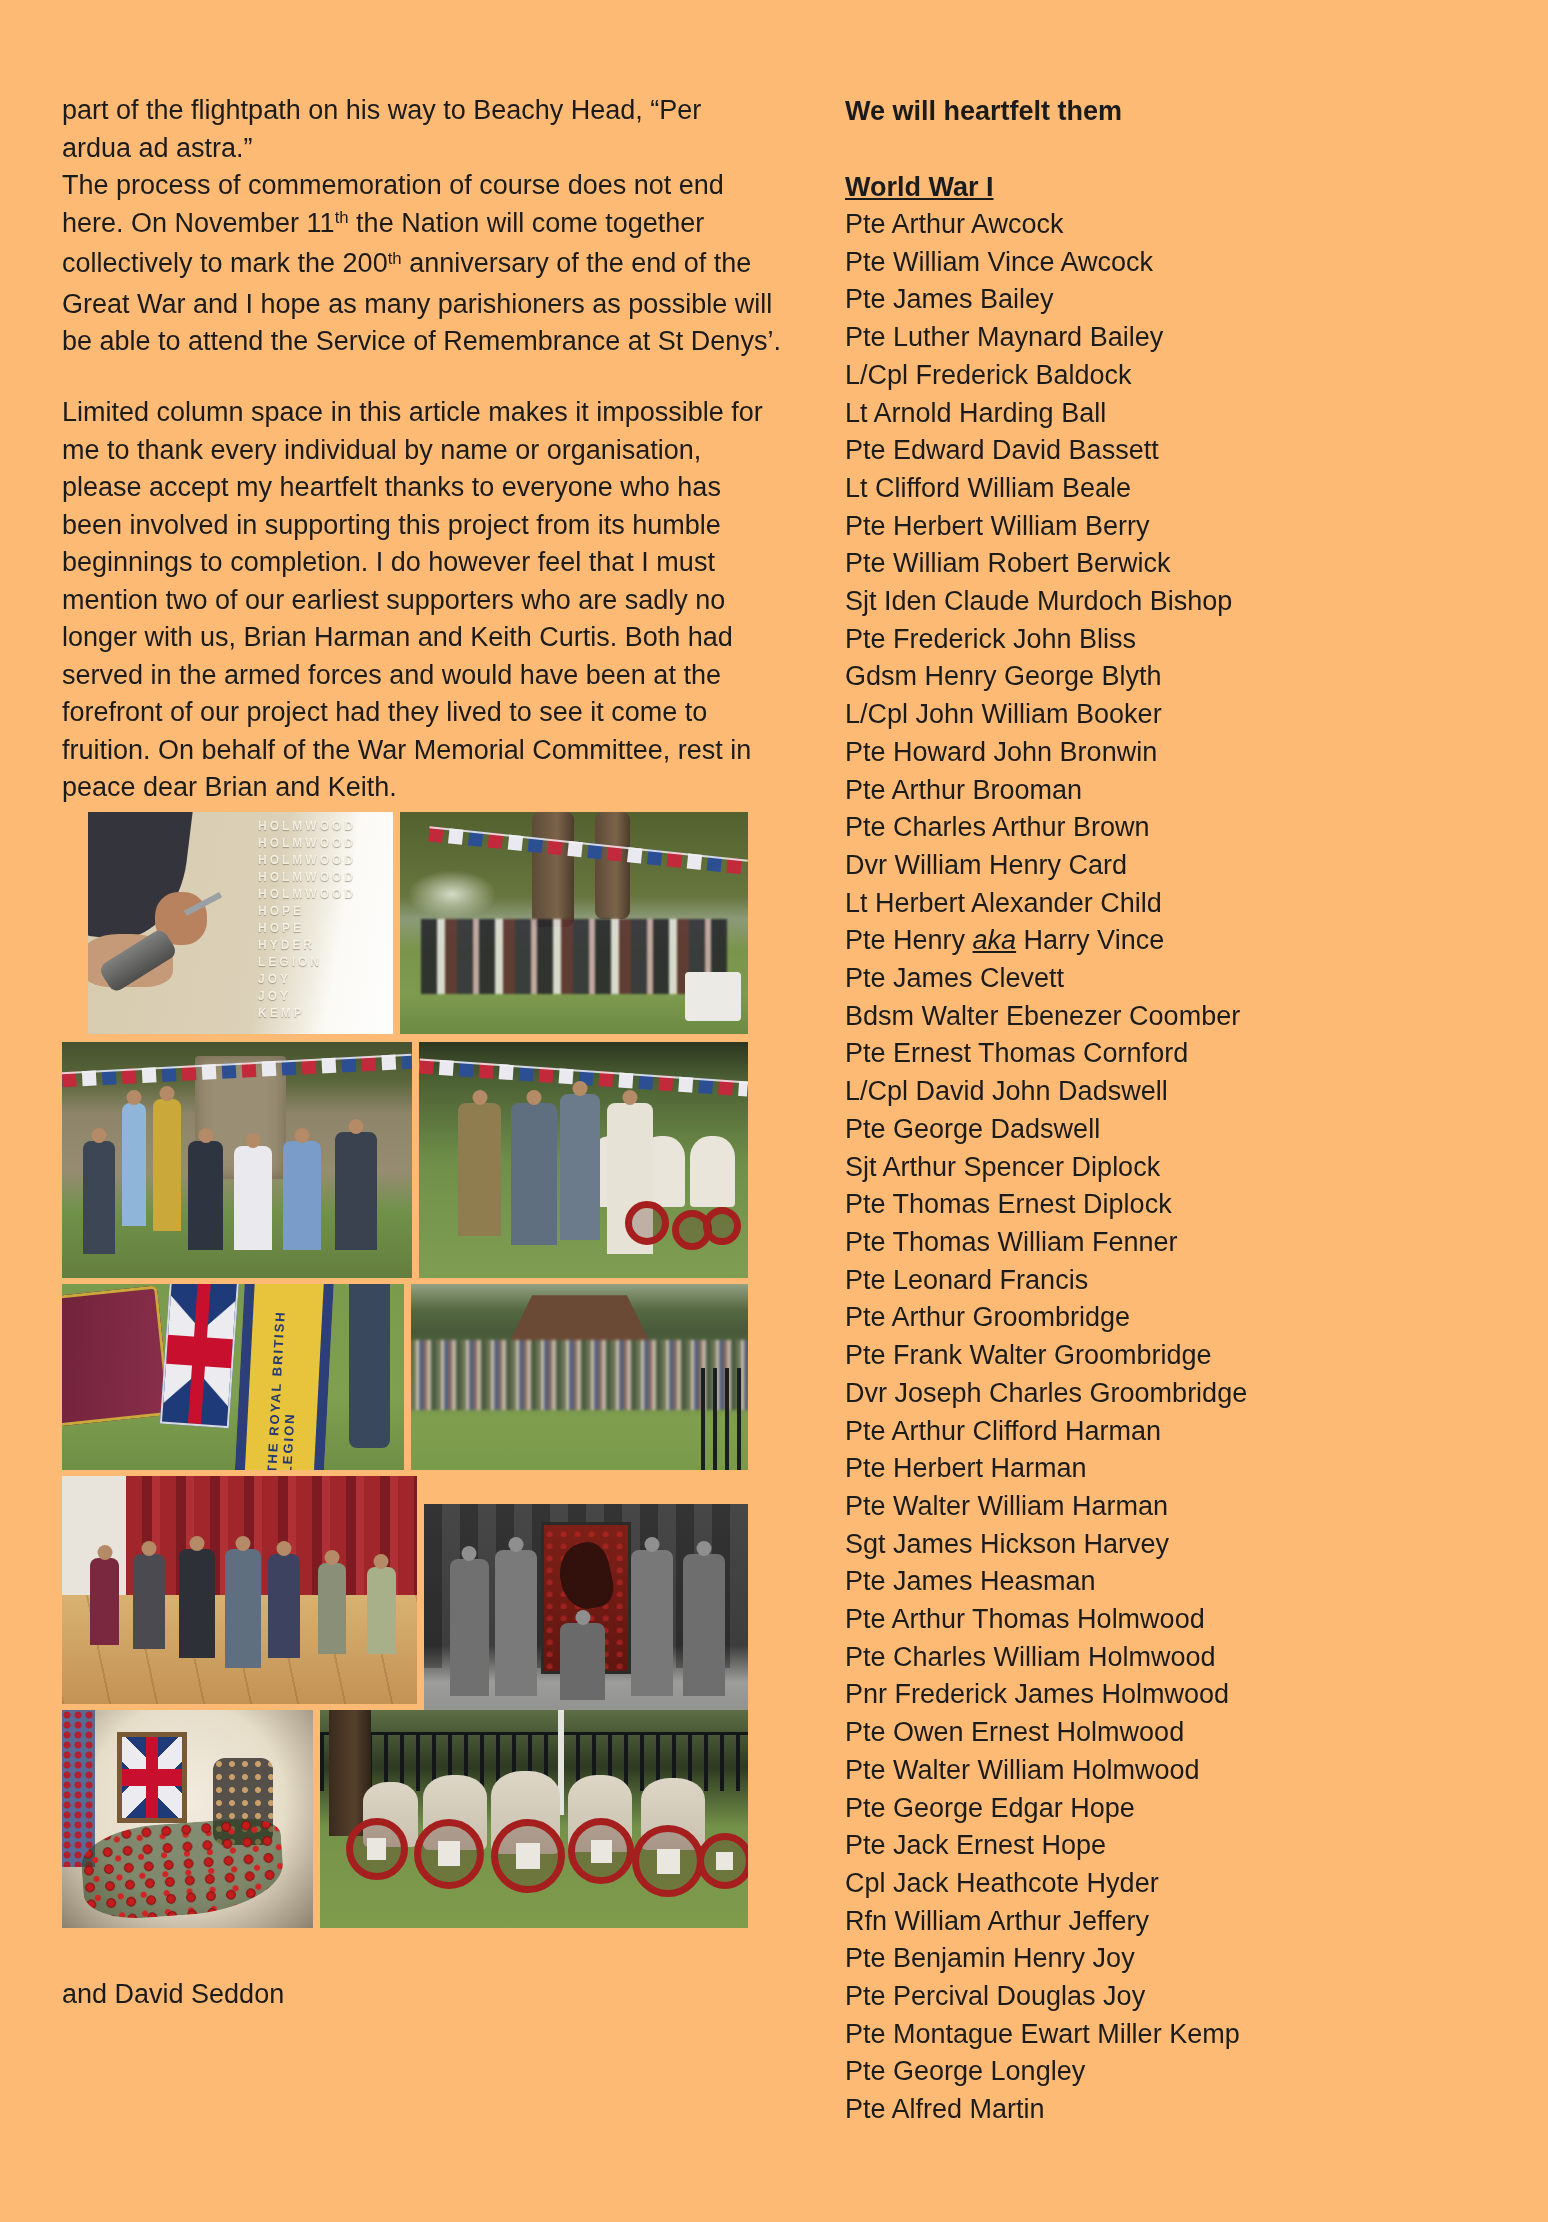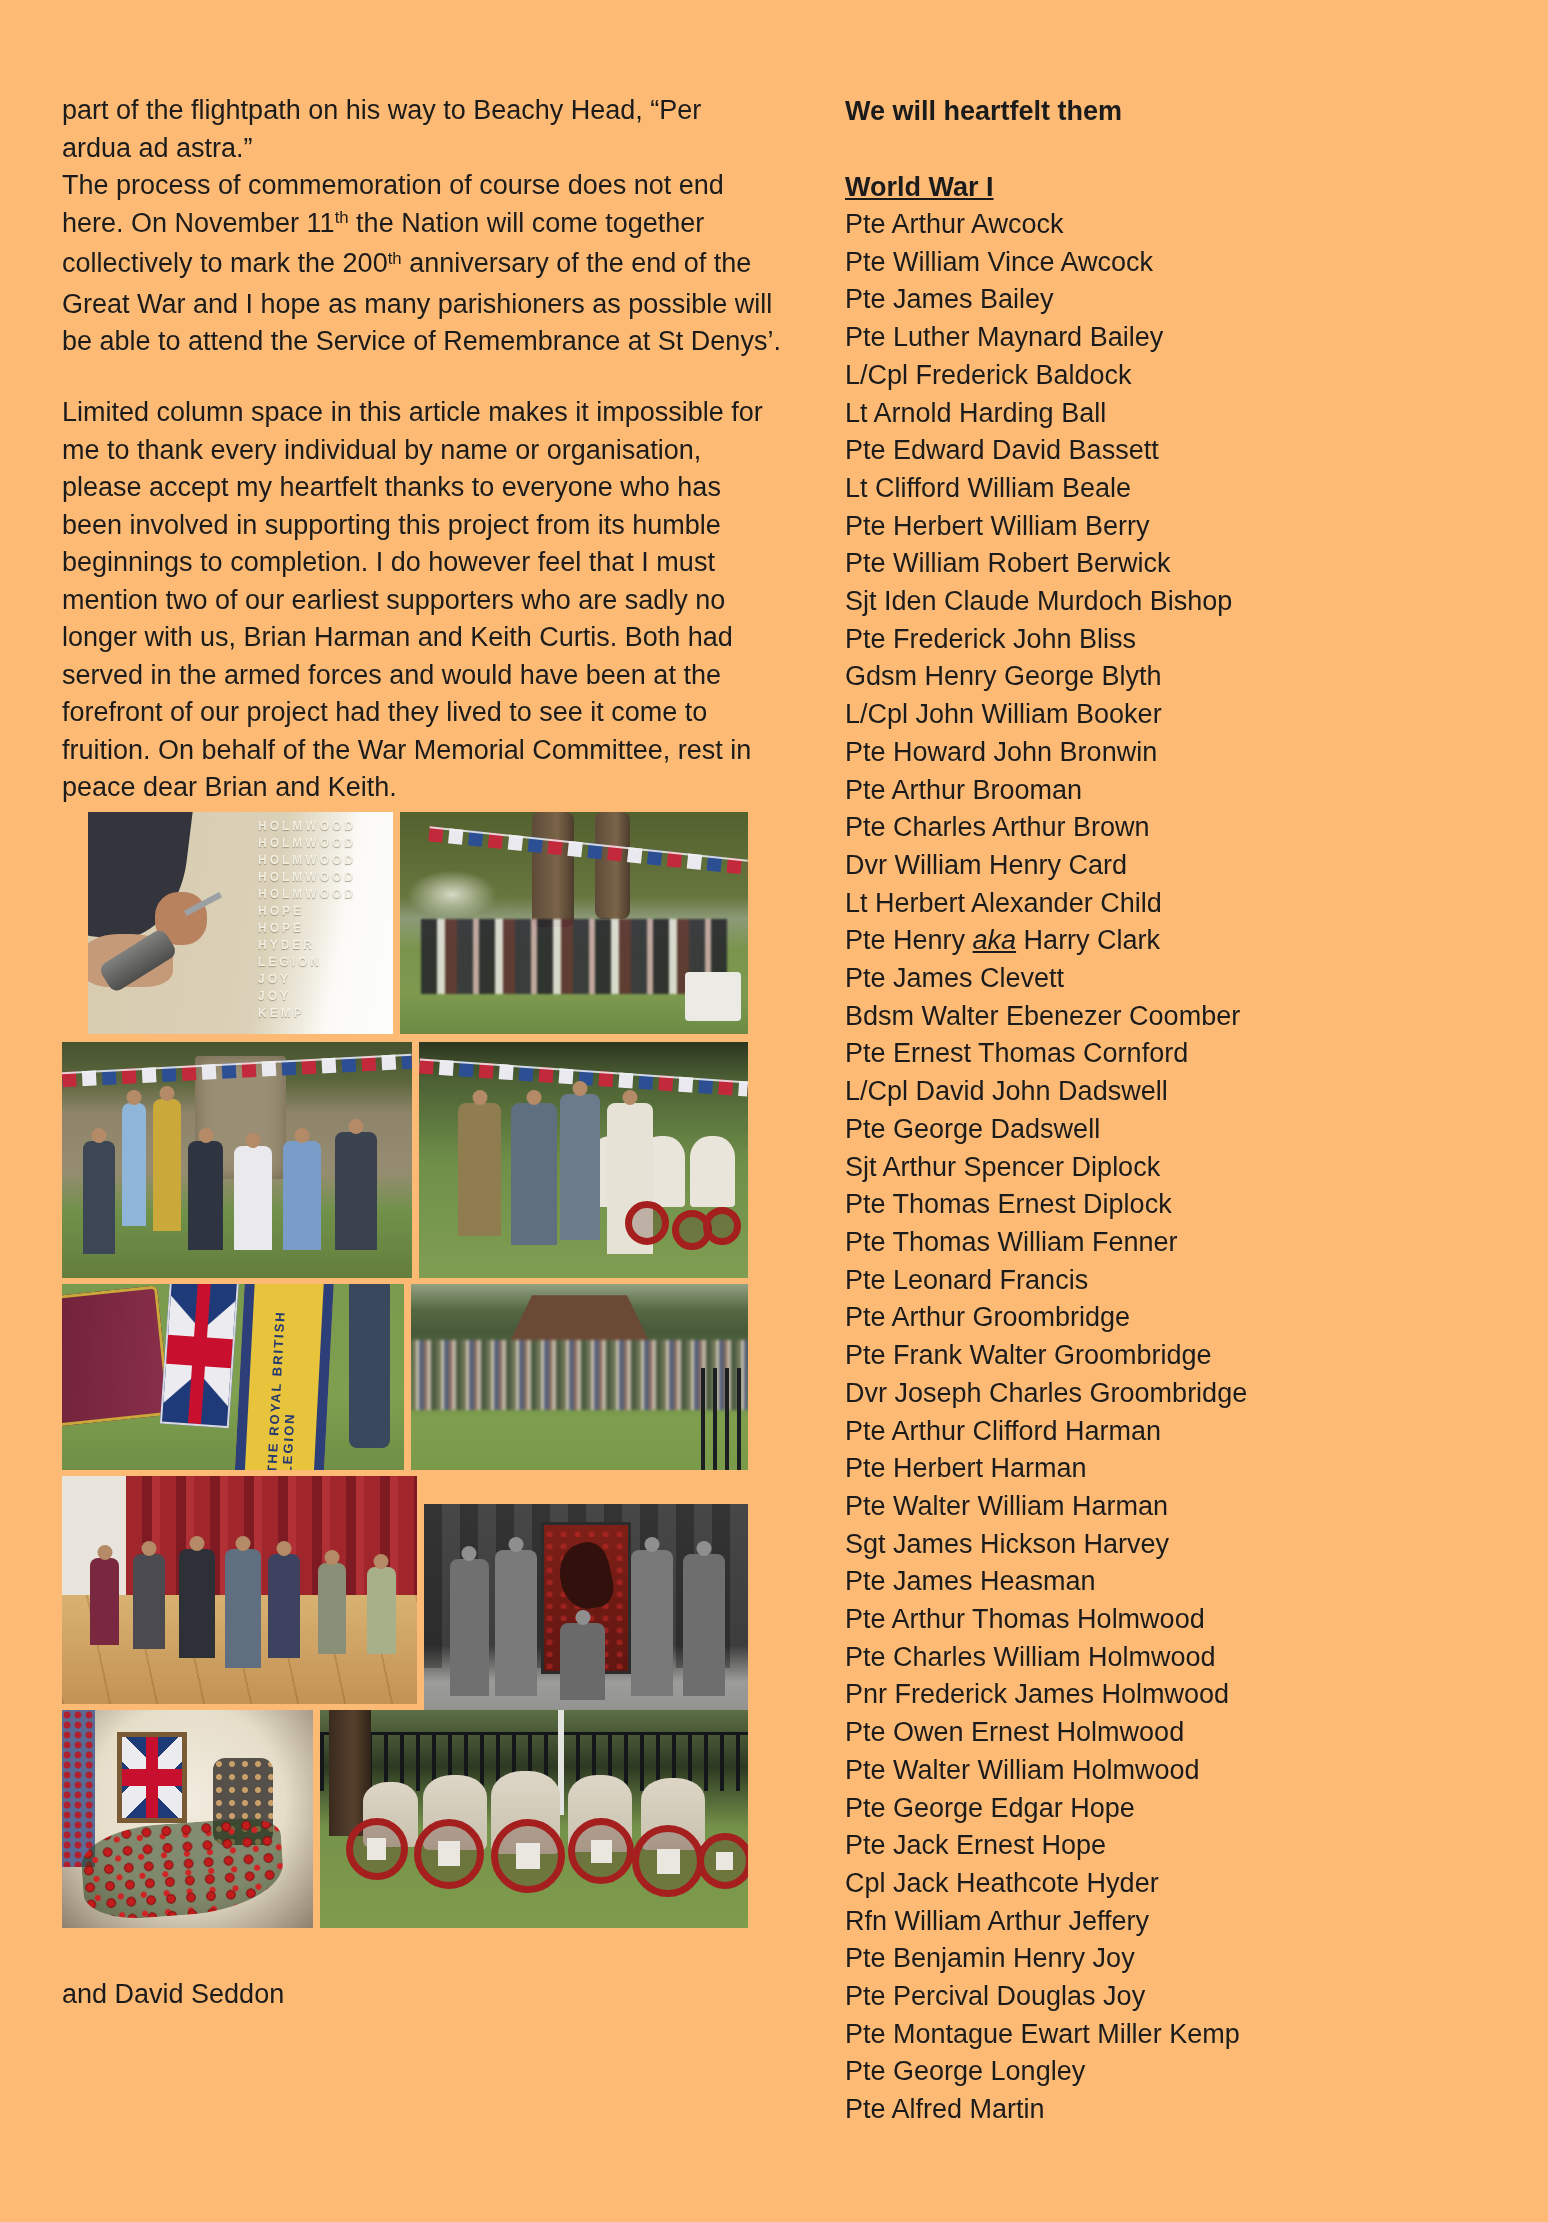--- a/index.html
+++ b/index.html
@@ -328,21 +328,21 @@
         <div class="name-line">Pte William Robert Berwick</div>
         <div class="name-line">Sjt Iden Claude Murdoch Bishop</div>
         <div class="name-line">Pte Frederick John Bliss</div>
         <div class="name-line">Gdsm Henry George Blyth</div>
         <div class="name-line">L/Cpl John William Booker</div>
         <div class="name-line">Pte Howard John Bronwin</div>
         <div class="name-line">Pte Arthur Brooman</div>
         <div class="name-line">Pte Charles Arthur Brown</div>
         <div class="name-line">Dvr William Henry Card</div>
         <div class="name-line">Lt Herbert Alexander Child</div>
-        <div class="name-line"><span>Pte Henry </span><span class="iu">aka</span><span> Harry Clark</span></div>
+        <div class="name-line"><span>Pte Henry </span><span class="iu">aka</span><span> Harry Vince</span></div>
         <div class="name-line">Pte James Clevett</div>
         <div class="name-line">Bdsm Walter Ebenezer Coomber</div>
         <div class="name-line">Pte Ernest Thomas Cornford</div>
         <div class="name-line">L/Cpl David John Dadswell</div>
         <div class="name-line">Pte George Dadswell</div>
         <div class="name-line">Sjt Arthur Spencer Diplock</div>
         <div class="name-line">Pte Thomas Ernest Diplock</div>
         <div class="name-line">Pte Thomas William Fenner</div>
         <div class="name-line">Pte Leonard Francis</div>
         <div class="name-line">Pte Arthur Groombridge</div>

